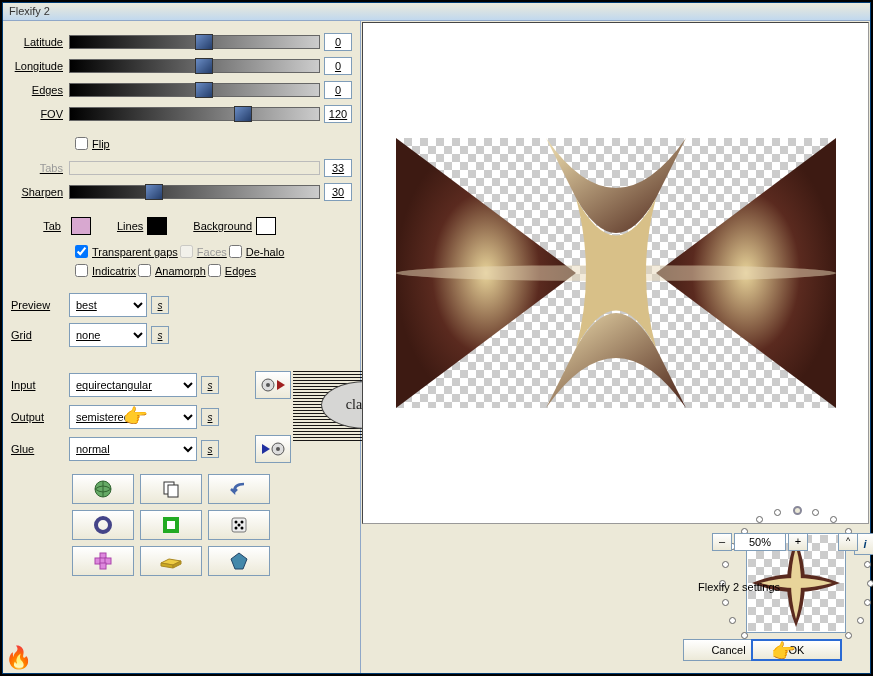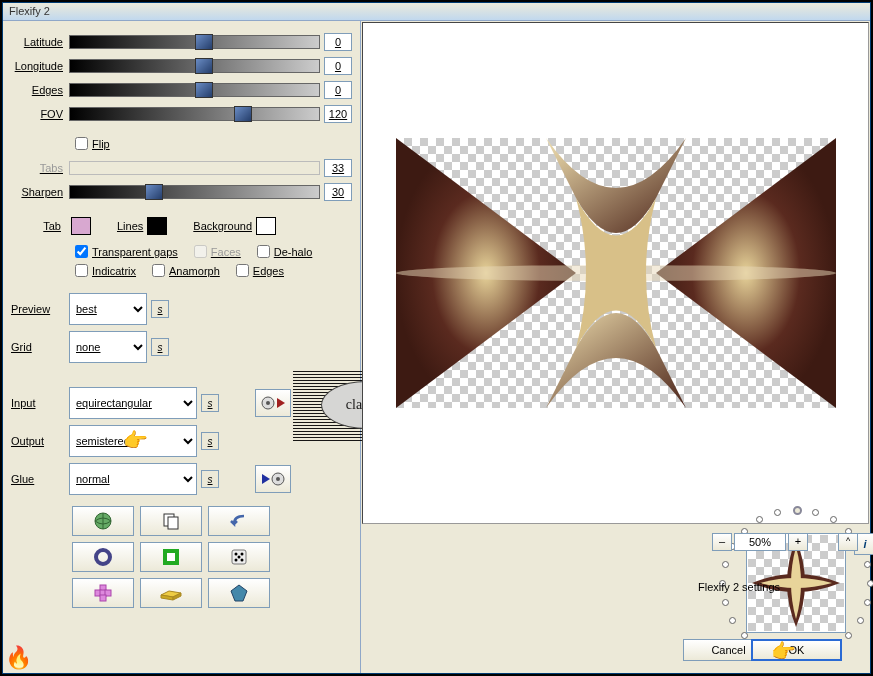--- a/index.html
+++ b/index.html
@@ -15,31 +15,31 @@
 .slider-row { display: flex; align-items: center; margin-bottom: 6px; height: 18px; }
 .slider-label { width: 58px; text-align: right; padding-right: 6px; color: #000; }
 .slider-label.disabled { color: #999; }
 .slider-track { flex: 1; height: 14px; background: linear-gradient(to right, #000, #ccc); border: 1px solid #666; position: relative; margin-right: 4px; }
 .slider-track.disabled { background: #ece9d8; border: 1px solid #bbb; }
 .slider-thumb { position: absolute; top: -2px; width: 18px; height: 16px; background: linear-gradient(135deg, #6a8cc4, #243d6a); border: 1px solid #333; }
 .slider-value { width: 28px; height: 18px; border: 1px solid #7f9db9; background: #fff; text-align: center; line-height: 16px; }
 
 .check-row { display: flex; align-items: flex-end; margin: 14px 0 3px 64px; }
 .check-row input { margin-right: 4px; }
-.check-group { display: flex; gap: 16px; margin: 6px 0 6px 64px; flex-wrap: wrap; align-items: center; }
+.check-group { display: flex; gap: 2px; margin: 6px 0 6px 64px; flex-wrap: wrap; align-items: center; }
 .check-item { display: flex; align-items: center; gap: 4px; }
 .check-item.disabled { color: #999; }
 
 .color-row { display: flex; align-items: center; margin: 16px 0 10px 0; gap: 4px; }
 .color-row .cl { width: 56px; text-align: right; padding-right: 6px; }
 .color-swatch { width: 20px; height: 18px; border: 1px solid #000; display: inline-block; }
 
 .sel-row { display: flex; align-items: center; margin-bottom: 6px; }
 .sel-row .sl { width: 58px; text-align: left; padding-right: 6px; }
-select { height: 32px; border: 1px solid #7f9db9; background: #fff; font-size: 11px; padding: 0 2px; }
+select { height: 24px; border: 1px solid #7f9db9; background: #fff; font-size: 11px; padding: 0 2px; }
 .sel-wide { width: 128px; }
 .sel-narrow { width: 78px; }
 .sq-btn { width: 18px; height: 18px; border: 1px solid #7f9db9; background: #ece9d8; margin-left: 4px; display: inline-flex; align-items: center; justify-content: center; font-size: 10px; font-style: italic; }
 
 .icon-btn { width: 62px; height: 30px; border: 1px solid #7f9db9; background: linear-gradient(#fff,#ece9d8); display: inline-flex; align-items: center; justify-content: center; margin: 3px; }
 .icon-btn-grid { display: flex; flex-wrap: wrap; width: 230px; margin: 8px 0 0 58px; }
 
 .play-btn { width: 36px; height: 28px; border: 1px solid #7f9db9; background: linear-gradient(#fff,#ece9d8); display: inline-flex; align-items: center; justify-content: center; }
 
 .thumbnail-box { border: 1px solid #7f9db9; width: 100px; height: 100px; background: #fff; position: absolute; left: 385px; top: 8px; display:flex; align-items:center; justify-content:center; overflow:hidden; }

